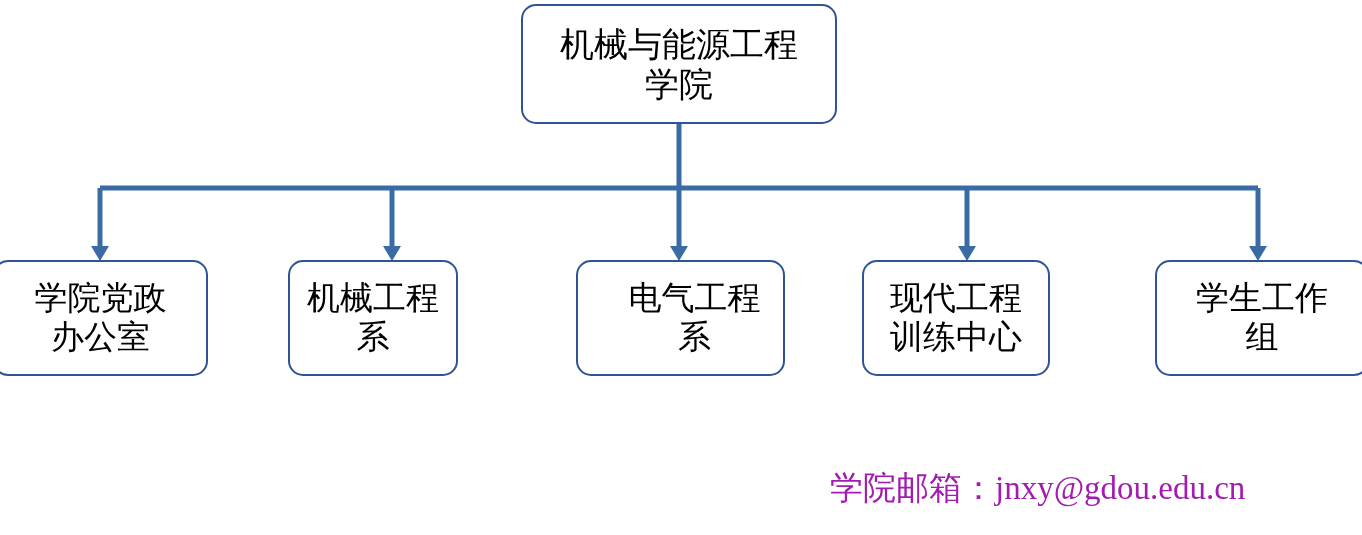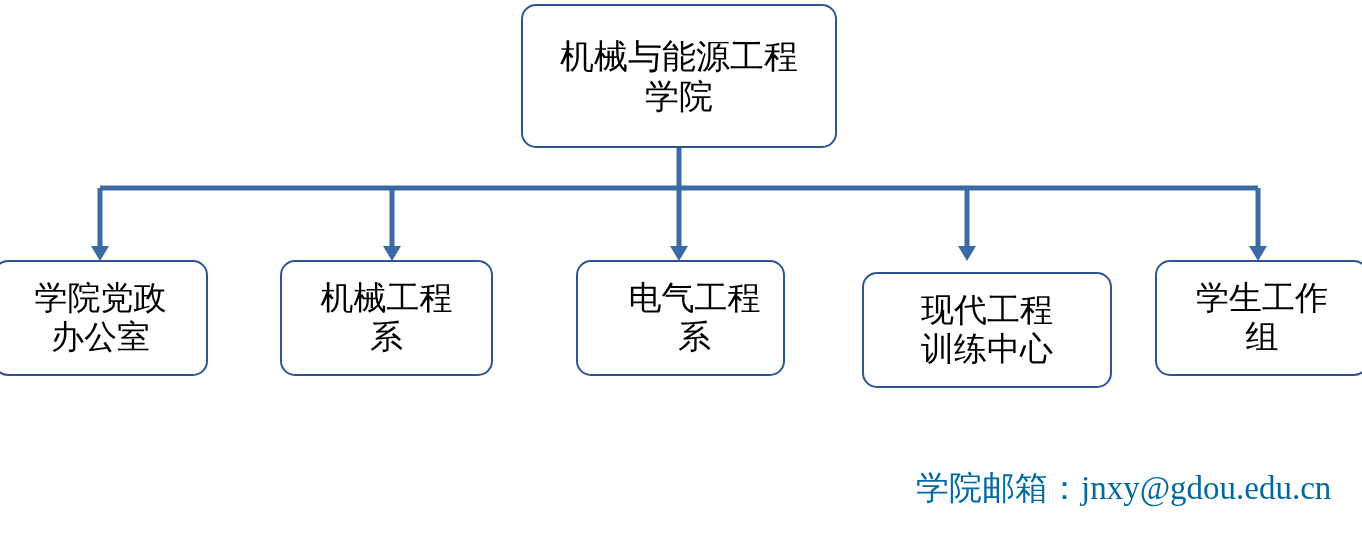--- a/index.html
+++ b/index.html
@@ -51,47 +51,47 @@
     color: #000000;
     line-height: 1.18;
     letter-spacing: 0px;
     white-space: pre-line;
   }
 
   #node-root {
     left: 521px;
     top: 4px;
     width: 316px;
-    height: 144px;
+    height: 120px;
   }
   #node-root .node-label { font-size: 34px; }
 
   .node-child { top: 260px; height: 116px; }
   .node-child .node-label { font-size: 33px; font-family: Liberation Serif, serif; }
 
   
   #node-child-0 {
     left: -7px;
     width: 215px;
     border-top-left-radius: 15px;
     border-bottom-left-radius: 15px;
   }
-  #node-child-1 { left: 280px; width: 213px; }
+  #node-child-1 { left: 288px; width: 170px; }
   #node-child-2 { left: 576px; width: 209px; padding-left: 28px; }
-  #node-child-3 { left: 862px; width: 250px; margin-top: 12px; }
+  #node-child-3 { left: 862px; width: 188px; }
   
   #node-child-4 { left: 1155px; width: 214px; }
 
   
   #email-line {
     position: absolute;
-    left: 916px;
+    left: 830px;
     top: 466px;
     font-size: 33px;
-    color: #0369a1;
+    color: #a21caf;
     white-space: nowrap;
   }
   #email-label {
     font-family: "DejaVu Sans", "Liberation Sans", sans-serif;
   }
   #email-address {
     font-family: "Liberation Serif", "DejaVu Serif", serif;
   }
 </style>
 </head>

